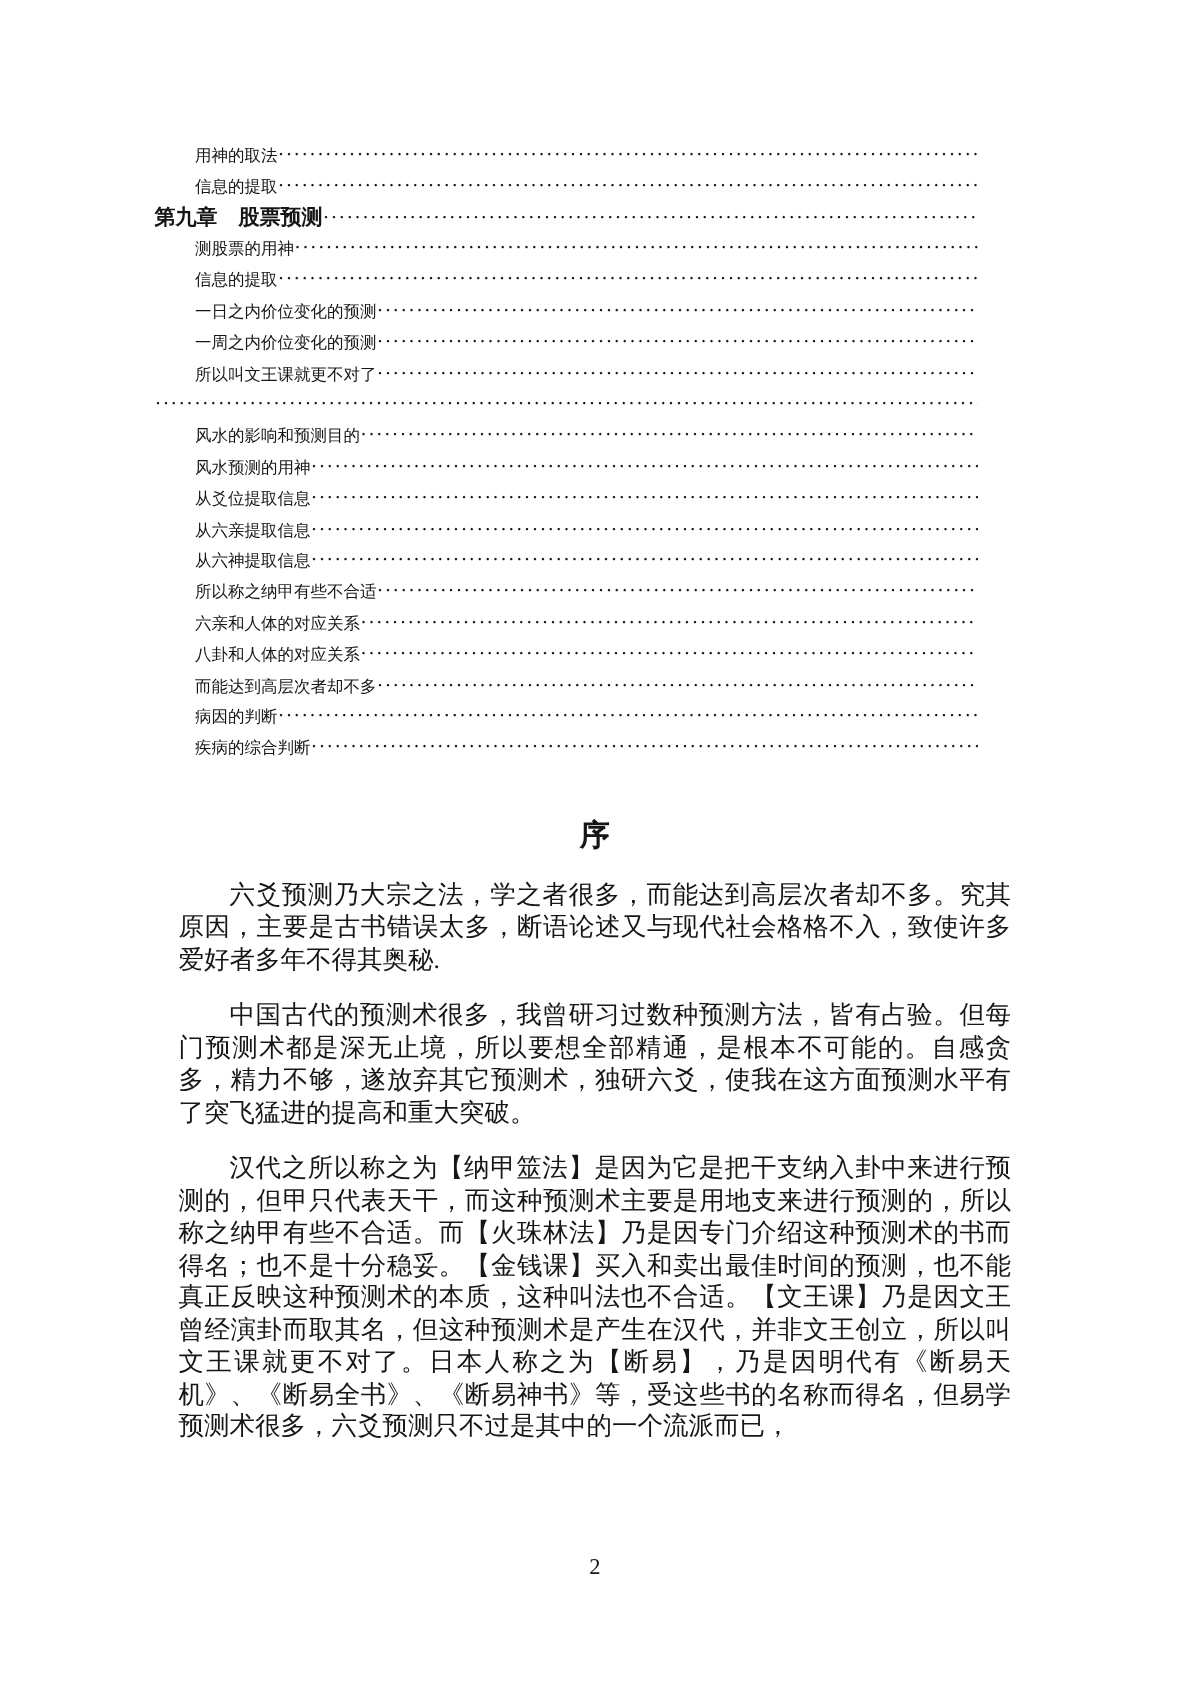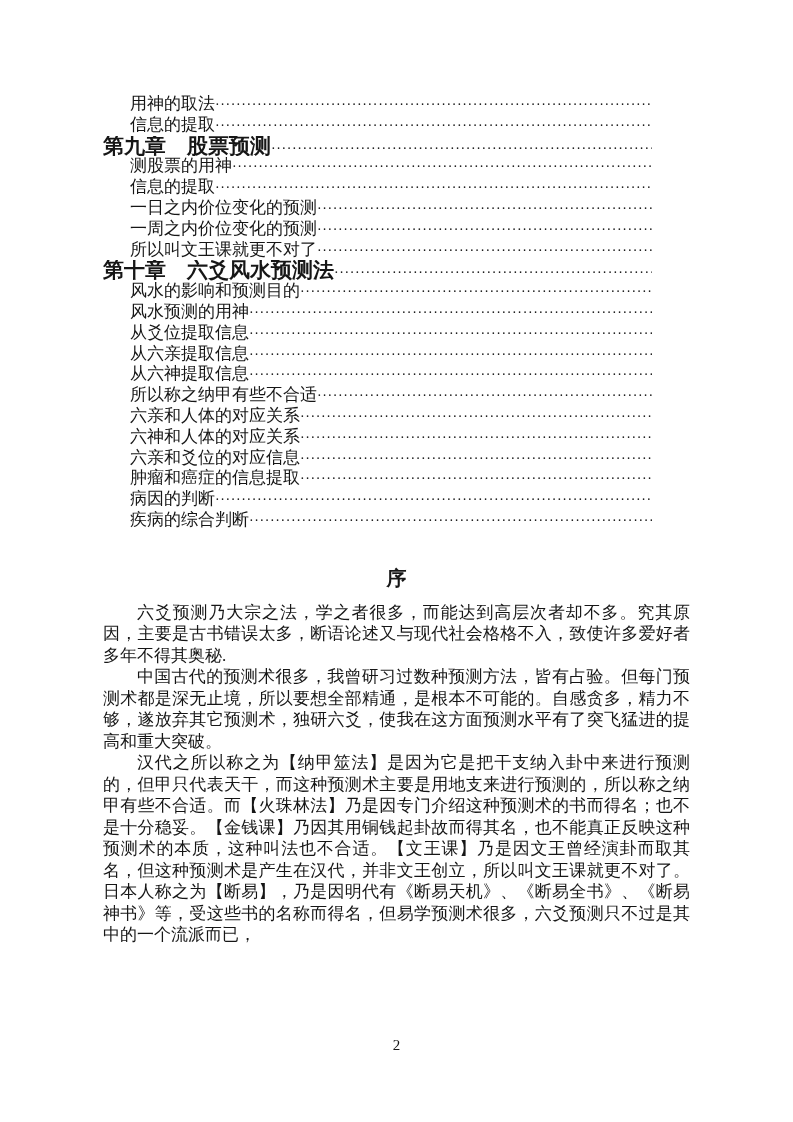--- a/index.html
+++ b/index.html
@@ -30,24 +30,24 @@
     display: flex;
     align-items: baseline;
     height: 20.8px;
     line-height: 20.8px;
     overflow: hidden;
   }
   .toc-row.entry {
     padding-left: 27px;
   }
   .toc-row.entry .toc-label {
-    font-size: 17px;
+    font-size: 11px;
   }
   .toc-row.chapter .toc-label {
-    font-size: 21px;
+    font-size: 14px;
     font-weight: bold;
     text-align: right;
   }
   .toc-label {
     white-space: nowrap;
     flex: 0 0 auto;
   }
   .toc-dots {
     flex: 1 1 auto;
     overflow: hidden;
@@ -63,21 +63,21 @@
   .preface-title {
     margin-top: 34px;
     margin-bottom: 11px;
     height: 26px;
     line-height: 26px;
     text-align: center;
     font-size: 20px;
     font-weight: bold;
   }
   .preface p {
-    margin: 0;
+    margin: 16px;
     font-size: 17px;
     line-height: 21.5px;
     text-align: justify;
     text-indent: 2em;
   }
   
   .page-number {
     position: absolute;
     left: 0;
     top: 1037px;
@@ -120,21 +120,20 @@
       </div>
       <div class="toc-row entry">
         <span class="toc-label">一周之内价位变化的预测</span>
           <span class="toc-dots"></span>
       </div>
       <div class="toc-row entry">
         <span class="toc-label">所以叫文王课就更不对了</span>
           <span class="toc-dots"></span>
       </div>
       <div class="toc-row chapter">
-        <span class="toc-label">第十章　六爻风水预测法</span>
           <span class="toc-dots"></span>
       </div>
       <div class="toc-row entry">
         <span class="toc-label">风水的影响和预测目的</span>
           <span class="toc-dots"></span>
       </div>
       <div class="toc-row entry">
         <span class="toc-label">风水预测的用神</span>
           <span class="toc-dots"></span>
       </div>
@@ -152,44 +151,40 @@
       </div>
       <div class="toc-row entry">
         <span class="toc-label">所以称之纳甲有些不合适</span>
           <span class="toc-dots"></span>
       </div>
       <div class="toc-row entry">
         <span class="toc-label">六亲和人体的对应关系</span>
           <span class="toc-dots"></span>
       </div>
       <div class="toc-row entry">
-        <span class="toc-label">六神和人体的对应关系</span>
+        <span class="toc-label">八卦和人体的对应关系</span>
           <span class="toc-dots"></span>
       </div>
       <div class="toc-row entry">
-        <span class="toc-label">六亲和爻位的对应信息</span>
-          <span class="toc-dots"></span>
-      </div>
-      <div class="toc-row entry">
-        <span class="toc-label">肿瘤和癌症的信息提取</span>
+        <span class="toc-label">而能达到高层次者却不多</span>
           <span class="toc-dots"></span>
       </div>
       <div class="toc-row entry">
         <span class="toc-label">病因的判断</span>
           <span class="toc-dots"></span>
       </div>
       <div class="toc-row entry">
         <span class="toc-label">疾病的综合判断</span>
           <span class="toc-dots"></span>
       </div>
     </div>
 
     <div class="preface">
       <div class="preface-title">序</div>
       <p>六爻预测乃大宗之法，学之者很多，而能达到高层次者却不多。究其原因，主要是古书错误太多，断语论述又与现代社会格格不入，致使许多爱好者多年不得其奥秘.</p>
       <p>中国古代的预测术很多，我曾研习过数种预测方法，皆有占验。但每门预测术都是深无止境，所以要想全部精通，是根本不可能的。自感贪多，精力不够，遂放弃其它预测术，独研六爻，使我在这方面预测水平有了突飞猛进的提高和重大突破。</p>
-      <p>汉代之所以称之为【纳甲筮法】是因为它是把干支纳入卦中来进行预测的，但甲只代表天干，而这种预测术主要是用地支来进行预测的，所以称之纳甲有些不合适。而【火珠林法】乃是因专门介绍这种预测术的书而得名；也不是十分稳妥。【金钱课】乃因其用铜钱起卦故而得其名，也不能真正反映这种预测术的本质，这种叫法也不合适。【文王课】乃是因文王曾经演卦而取其名，但这种预测术是产生在汉代，并非文王创立，所以叫文王课就更不对了。日本人称之为【断易】，乃是因明代有《断易天机》、《断易全书》、《断易神书》等，受这些书的名称而得名，但易学预测术很多，六爻预测只不过是其中的一个流派而已，</p>
+      <p>汉代之所以称之为【纳甲筮法】是因为它是把干支纳入卦中来进行预测的，但甲只代表天干，而这种预测术主要是用地支来进行预测的，所以称之纳甲有些不合适。而【火珠林法】乃是因专门介绍这种预测术的书而得名；也不是十分稳妥。【金钱课】买入和卖出最佳时间的预测，也不能真正反映这种预测术的本质，这种叫法也不合适。【文王课】乃是因文王曾经演卦而取其名，但这种预测术是产生在汉代，并非文王创立，所以叫文王课就更不对了。日本人称之为【断易】，乃是因明代有《断易天机》、《断易全书》、《断易神书》等，受这些书的名称而得名，但易学预测术很多，六爻预测只不过是其中的一个流派而已，</p>
     </div>
 
   </div>
 
   <div class="page-number">2</div>
 </div>
 
 </body></html>

